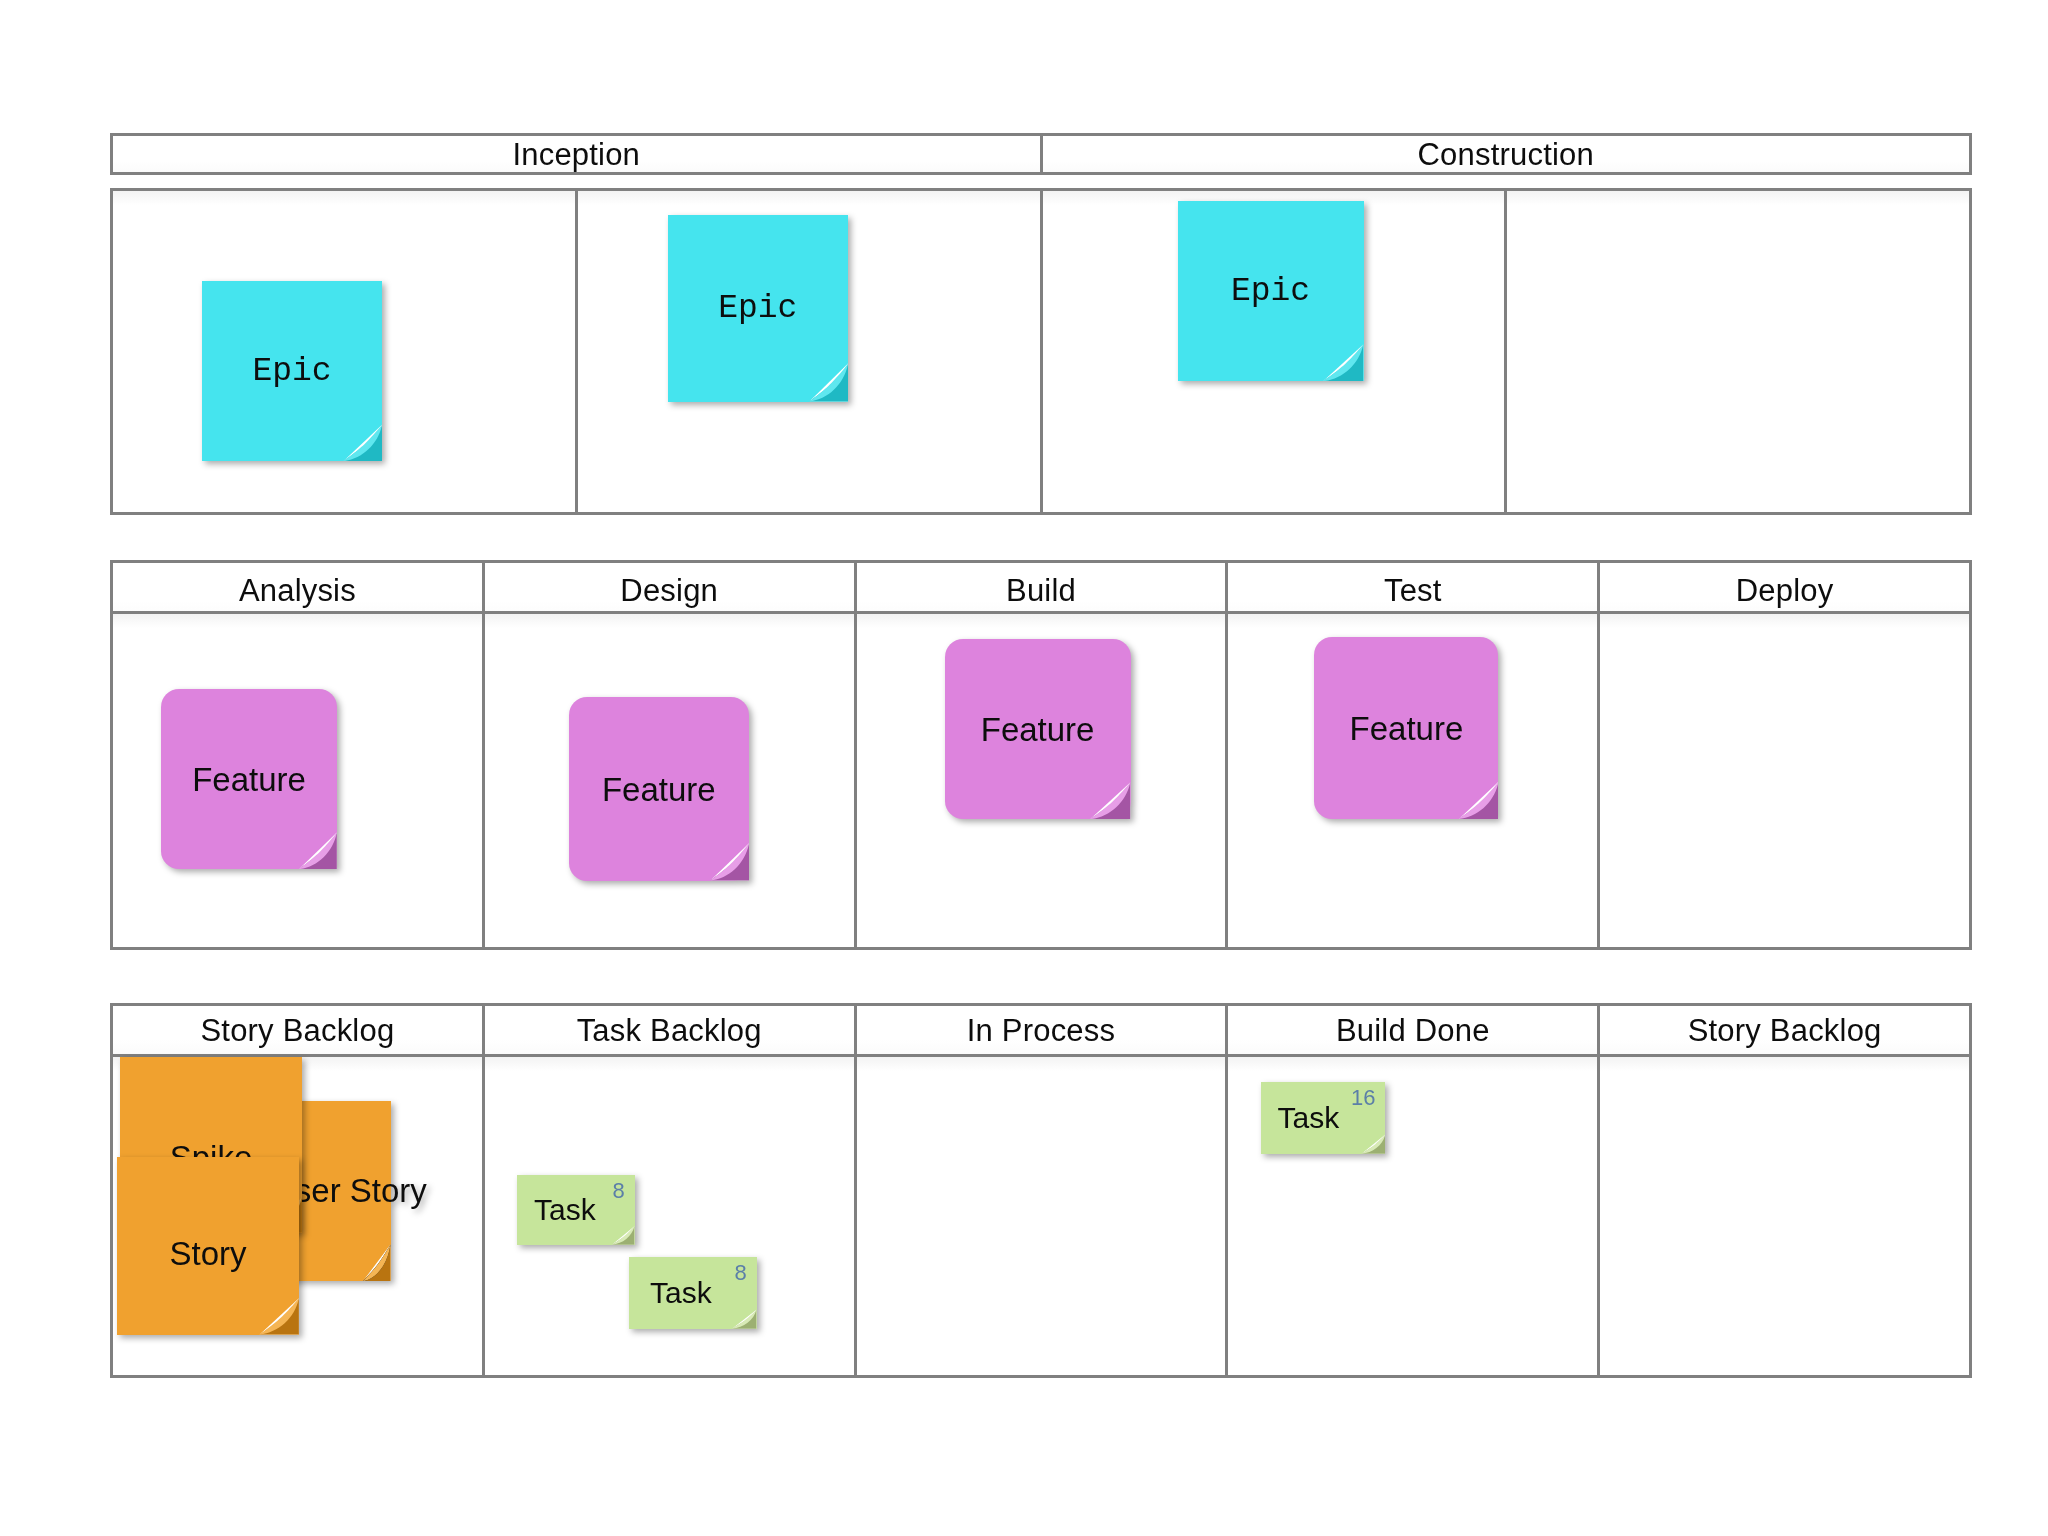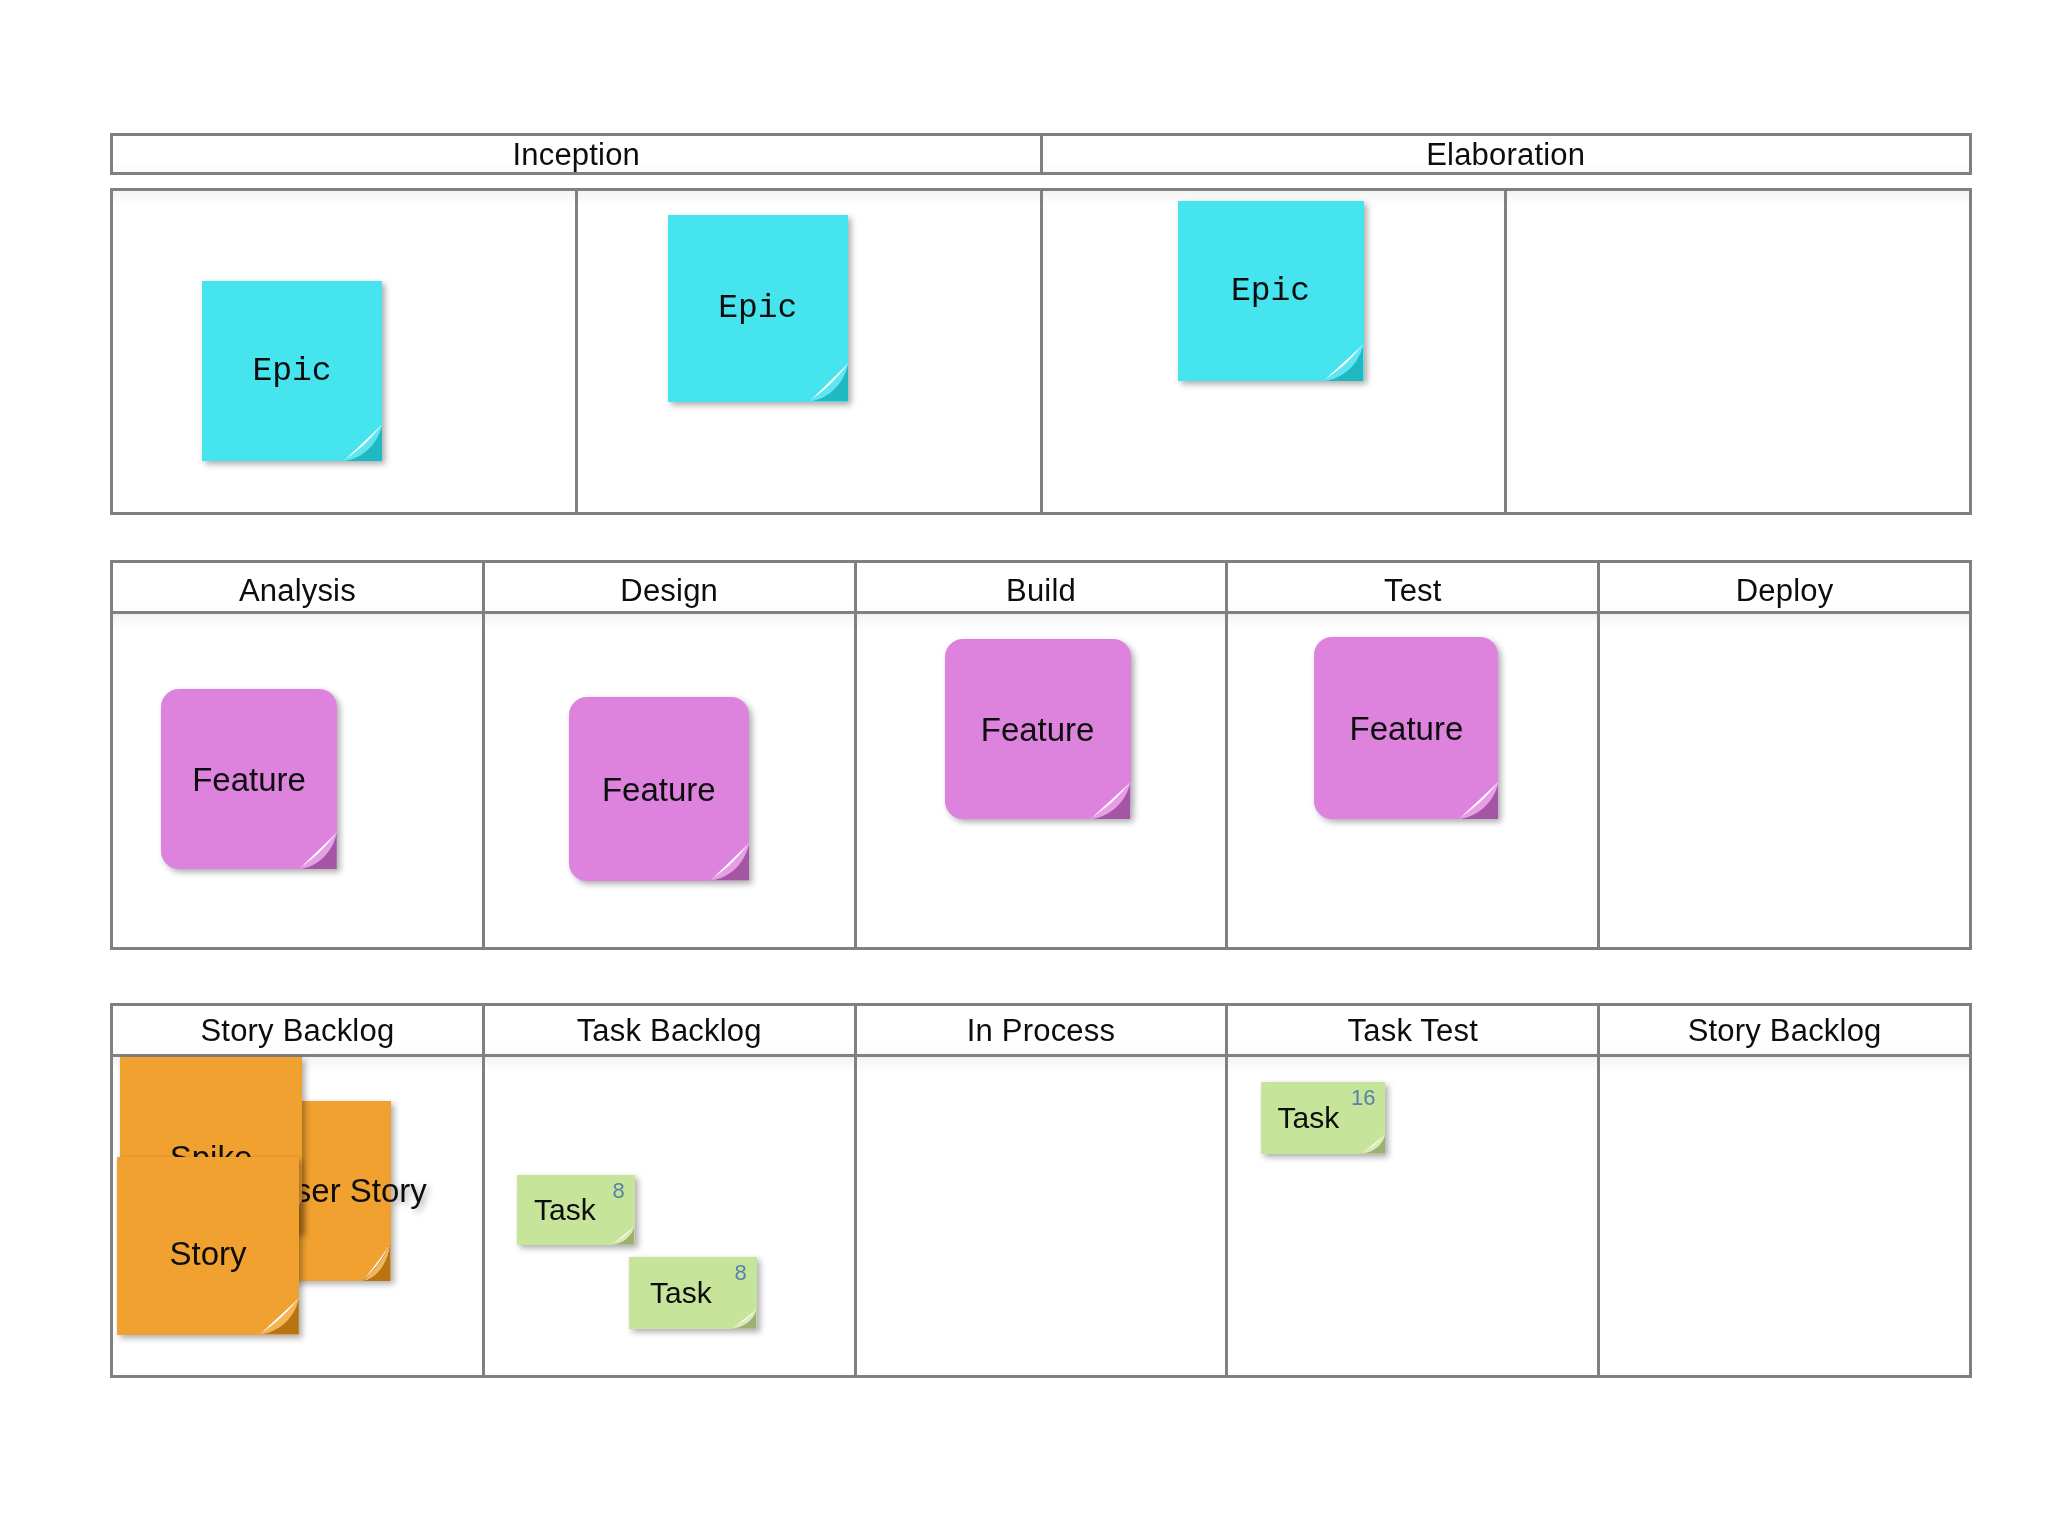--- a/index.html
+++ b/index.html
@@ -134,21 +134,21 @@
 </head>
 <body>
 
 <div class="board" style="left:110px; top:133px; width:1862px; height:382px;">
 
   <div class="board-header-row" style="height:42px;">
     <div class="hcell">
       <span class="htext">Inception</span>
     </div>
     <div class="hcell">
-      <span class="htext">Elaboration</span>
+      <span class="htext">Construction</span>
     </div>
   </div>
 
   <div class="board-body-row" style="top:55px; height:327px;">
 
     <div class="bcell">
       <div class="note cyan" style="left:89px; top:90px; width:180px; height:180px;">
         <span class="note-label">Epic</span>
         <span class="fold">
           <svg viewBox="0 0 60 60" preserveAspectRatio="none">
@@ -274,21 +274,21 @@
     <div class="hcell">
       <span class="htext">Story Backlog</span>
     </div>
     <div class="hcell">
       <span class="htext">Task Backlog</span>
     </div>
     <div class="hcell">
       <span class="htext">In Process</span>
     </div>
     <div class="hcell">
-      <span class="htext">Task Test</span>
+      <span class="htext">Build Done</span>
     </div>
     <div class="hcell">
       <span class="htext">Story Backlog</span>
     </div>
   </div>
 
   <div class="board-body-row" style="top:51px; height:324px;">
 
     <div class="bcell">
 

